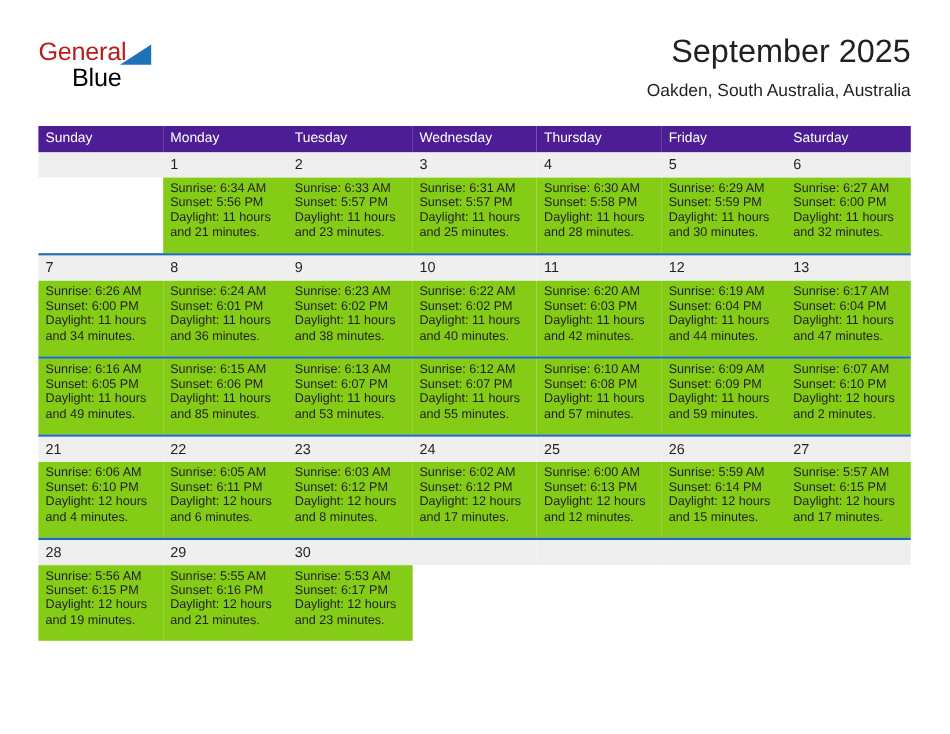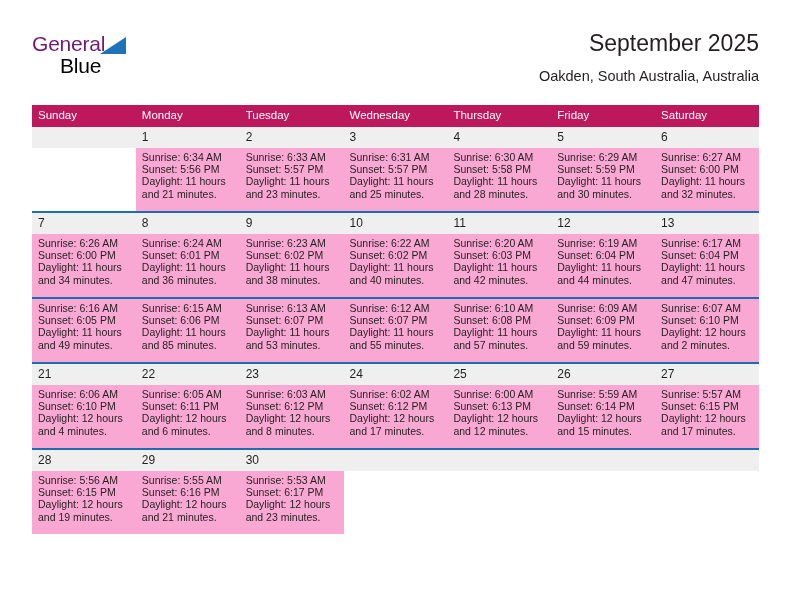--- a/index.html
+++ b/index.html
@@ -35,21 +35,21 @@
     top: 6px;
     width: 120px;
     height: 52px;
   }
   .brand-general {
     position: absolute;
     left: 0;
     top: 0;
     font-size: 21px;
     letter-spacing: -0.2px;
-    color: #701a75;
+    color: #b91c1c;
     font-family: "Liberation Sans", sans-serif;
   }
   .brand-triangle {
     position: absolute;
     left: 68px;
     top: 5px;
     width: 0;
     height: 0;
     border-top: 0px solid transparent;
     border-left: 26px solid transparent;
@@ -64,21 +64,21 @@
     color: #000000;
   }
 
   .title-block {
     position: absolute;
     right: 0;
     top: 0;
     text-align: right;
   }
   .cal-title {
-    font-size: 23px;
+    font-size: 27px;
     font-weight: normal;
     color: #231f20;
     line-height: 34px;
     white-space: nowrap;
   }
   .cal-subtitle {
     font-size: 14.5px;
     color: #231f20;
     line-height: 20px;
     margin-top: 6px;
@@ -89,21 +89,21 @@
   
   .calendar {
     position: absolute;
     left: 32px;
     top: 105px;
     width: 727px;
     border-collapse: collapse;
     table-layout: fixed;
   }
   .calendar th {
-    background: #be185d;
+    background: #4c1d95;
     color: #ffffff;
     font-weight: normal;
     font-size: 11.5px;
     text-align: left;
     padding: 4px 0 5px 6px;
     height: 11px;
     line-height: 13px;
   }
   .calendar col { width: 103.85px; }
 
@@ -119,21 +119,21 @@
     background: #efefef;
     font-size: 12px;
     color: #231f20;
     padding: 3px 0 3px 6px;
     line-height: 15px;
     vertical-align: top;
     height: 15px;
   }
 
   .info-row td {
-    background: #f9a8d4;
+    background: #84cc16;
     font-size: 10.5px;
     color: #231f20;
     padding: 3px 4px 8px 6px;
     line-height: 12.2px;
     vertical-align: top;
     height: 52px;
   }
   .info-row td .line { display: block; white-space: nowrap; }
   .empty { background: #ffffff !important; }
 </style>

